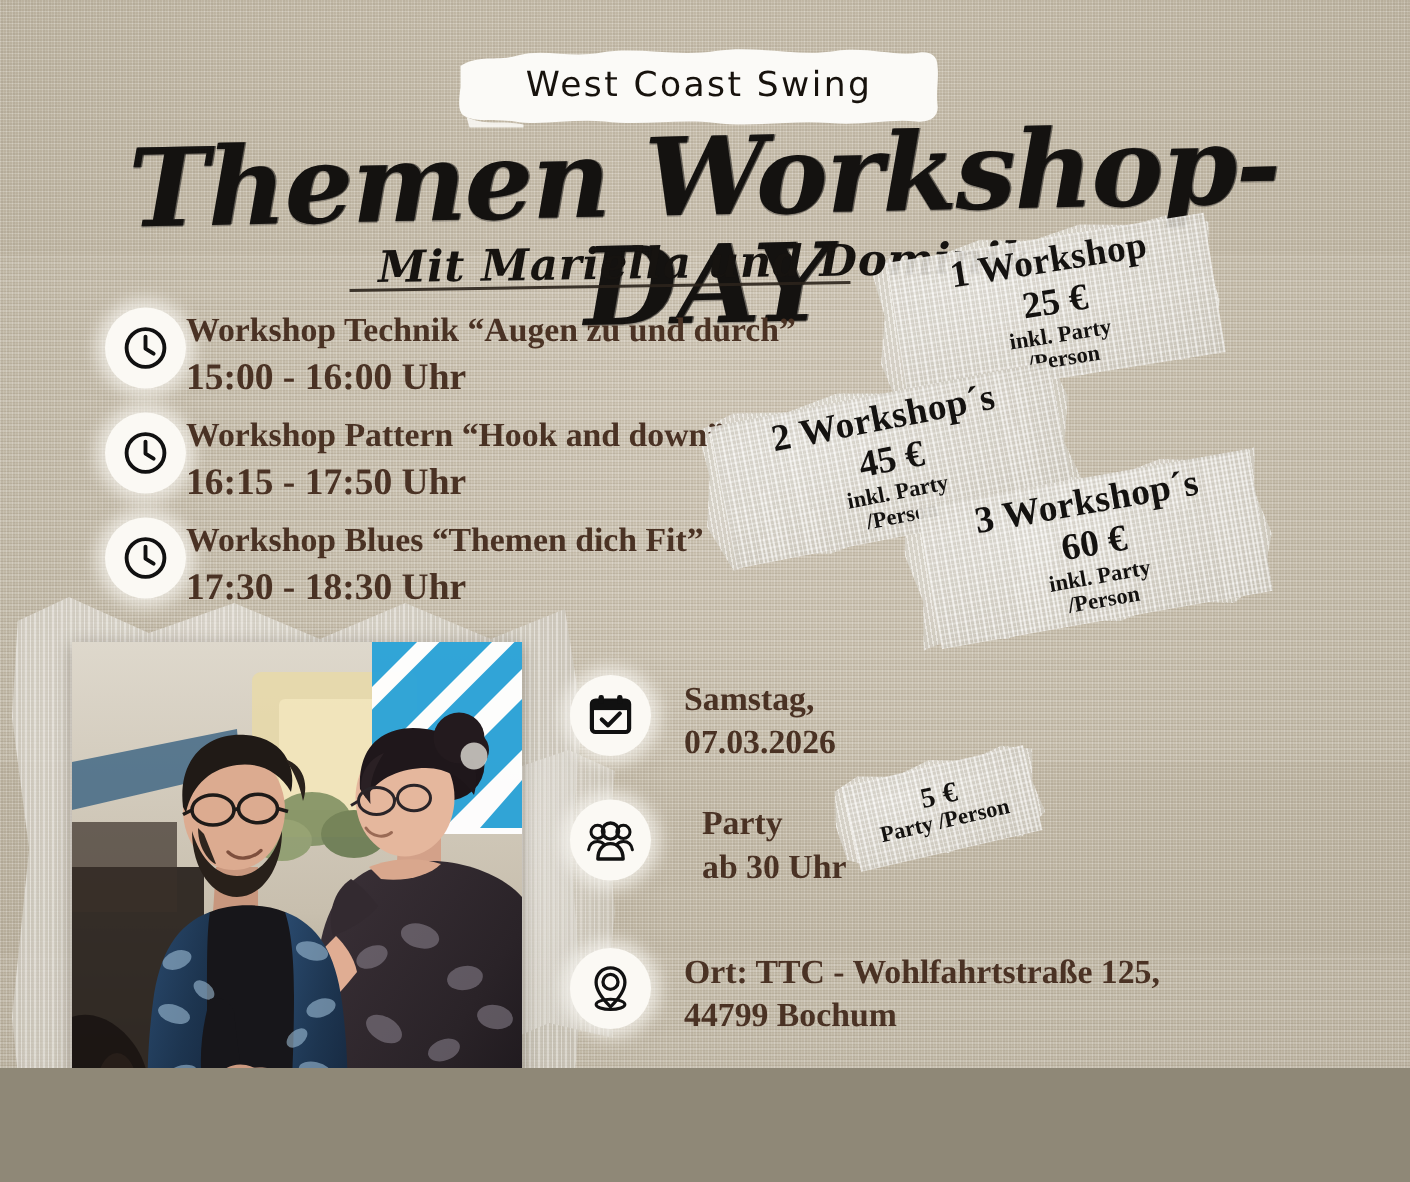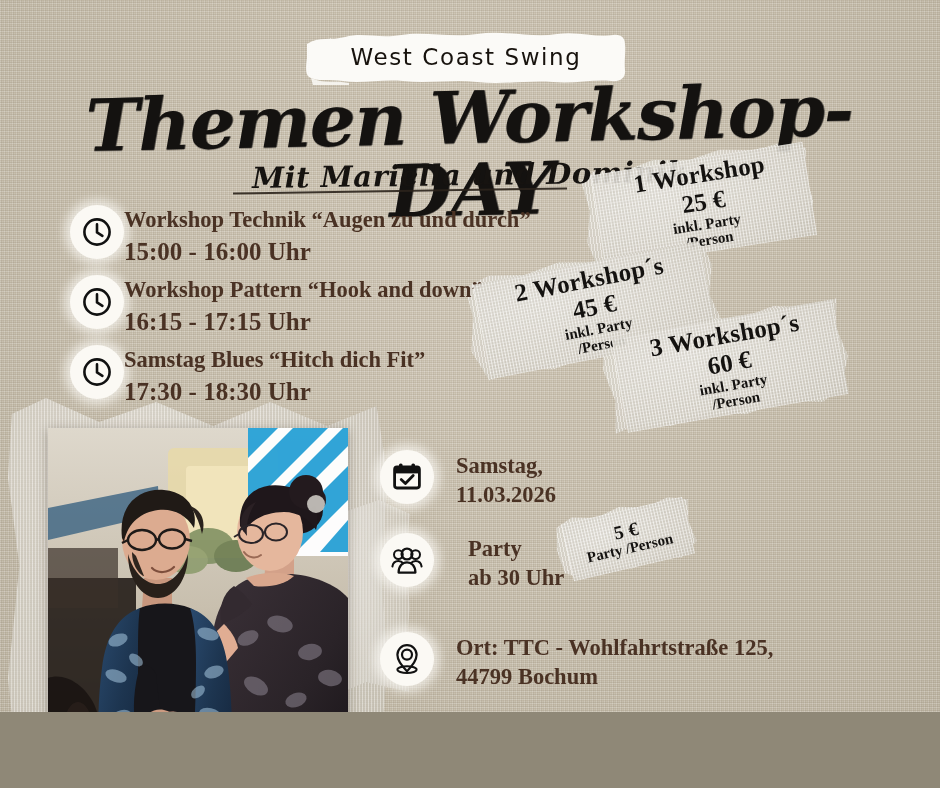--- a/index.html
+++ b/index.html
@@ -300,33 +300,33 @@
 
   <div class="sched-row" style="left:70px; top:275px;">
     <div class="icon-circle">
       <svg width="32" height="32" viewBox="0 0 32 32">
         <circle cx="16" cy="16" r="12.6" fill="none" stroke="#111" stroke-width="2.6"></circle>
         <path d="M16 8.4 L16 16.4 L21.4 19.8" fill="none" stroke="#111" stroke-width="2.6" stroke-linecap="round" stroke-linejoin="round"></path>
       </svg>
     </div>
     <div class="sched-text">
       <div class="sched-title">Workshop Pattern “Hook and down”</div>
-      <div class="sched-time">16:15 - 17:15 Uhr</div>
+      <div class="sched-time">16:15 - 17:50 Uhr</div>
     </div>
   </div>
 
   <div class="sched-row" style="left:70px; top:345px;">
     <div class="icon-circle">
       <svg width="32" height="32" viewBox="0 0 32 32">
         <circle cx="16" cy="16" r="12.6" fill="none" stroke="#111" stroke-width="2.6"></circle>
         <path d="M16 8.4 L16 16.4 L21.4 19.8" fill="none" stroke="#111" stroke-width="2.6" stroke-linecap="round" stroke-linejoin="round"></path>
       </svg>
     </div>
     <div class="sched-text">
-      <div class="sched-title">Samstag Blues “Hitch dich Fit”</div>
+      <div class="sched-title">Workshop Blues “Themen dich Fit”</div>
       <div class="sched-time">17:30 - 18:30 Uhr</div>
     </div>
   </div>
 
   <div class="paper-tag" id="tag-1">
     <div class="paper-bg"></div>
     <div class="tag-inner">
       <div class="tag-l1">1 Workshop</div>
       <div class="tag-l2">25 €</div>
       <div class="tag-l3">inkl. Party</div>
@@ -521,21 +521,21 @@
       <svg width="30" height="30" viewBox="0 0 30 30">
         <rect x="2.6" y="5" width="24.8" height="21" rx="2.4" fill="none" stroke="#111" stroke-width="2.8"></rect>
         <rect x="2.6" y="5" width="24.8" height="6.4" fill="#111"></rect>
         <rect x="7" y="1.4" width="3.6" height="6" rx="1.6" fill="#111"></rect>
         <rect x="19.4" y="1.4" width="3.6" height="6" rx="1.6" fill="#111"></rect>
         <path d="M9.2 17.6 L13.4 21.6 L21.2 13.6" fill="none" stroke="#111" stroke-width="2.8" stroke-linecap="round" stroke-linejoin="round"></path>
       </svg>
     </div>
     <div class="info-text">
       <div class="info-l1">Samstag,</div>
-      <div class="info-l2">11.03.2026</div>
+      <div class="info-l2">07.03.2026</div>
     </div>
   </div>
 
   <div class="info-row" style="left:380px; top:533px;gap:12px;">
     <div class="icon-circle">
       <svg width="32" height="30" viewBox="0 0 32 30">
         <circle cx="7.4" cy="9.6" r="4.4" fill="none" stroke="#111" stroke-width="2"></circle>
         <circle cx="24.6" cy="9.6" r="4.4" fill="none" stroke="#111" stroke-width="2"></circle>
         <path d="M1.4 21.5 C2 17.8 4.4 16 7.4 16 C9.4 16 11 16.8 12 18.2" fill="none" stroke="#111" stroke-width="2" stroke-linecap="round"></path>
         <path d="M30.6 21.5 C30 17.8 27.6 16 24.6 16 C22.6 16 21 16.8 20 18.2" fill="none" stroke="#111" stroke-width="2" stroke-linecap="round"></path>

